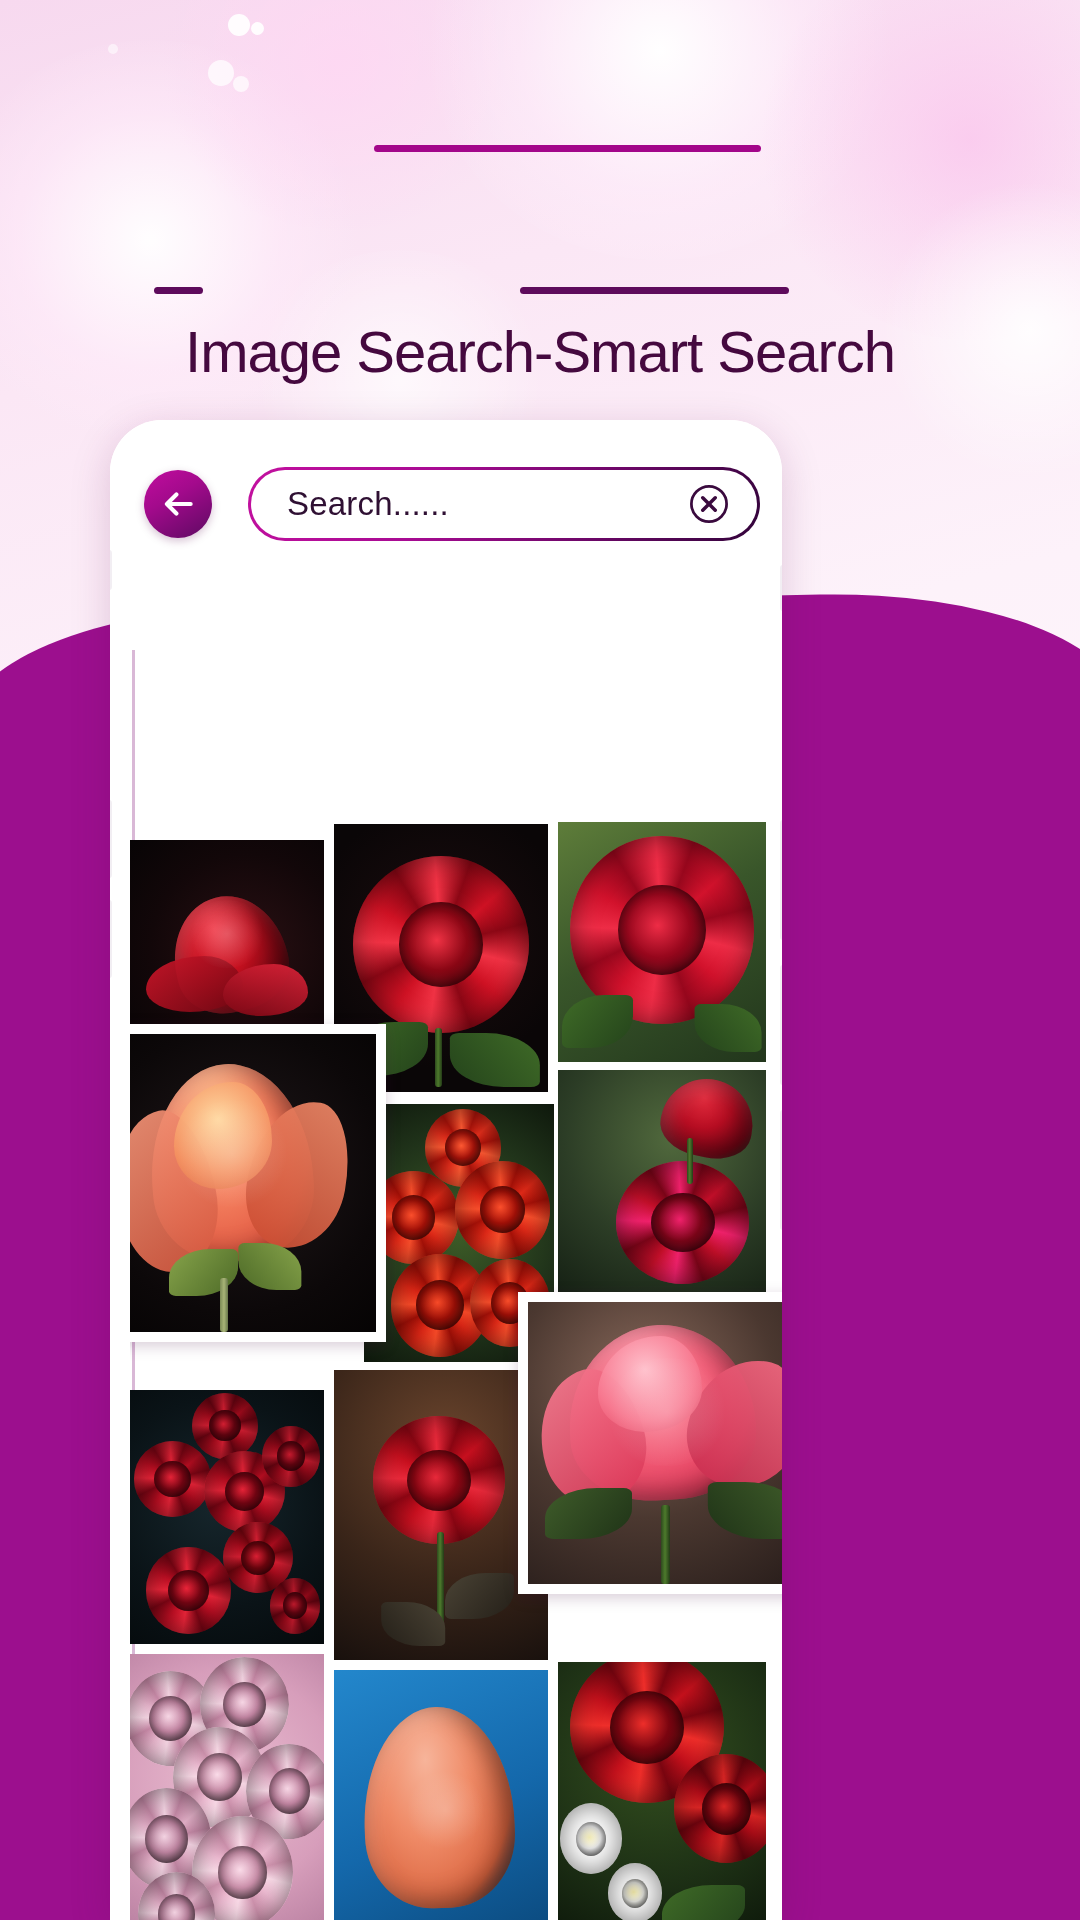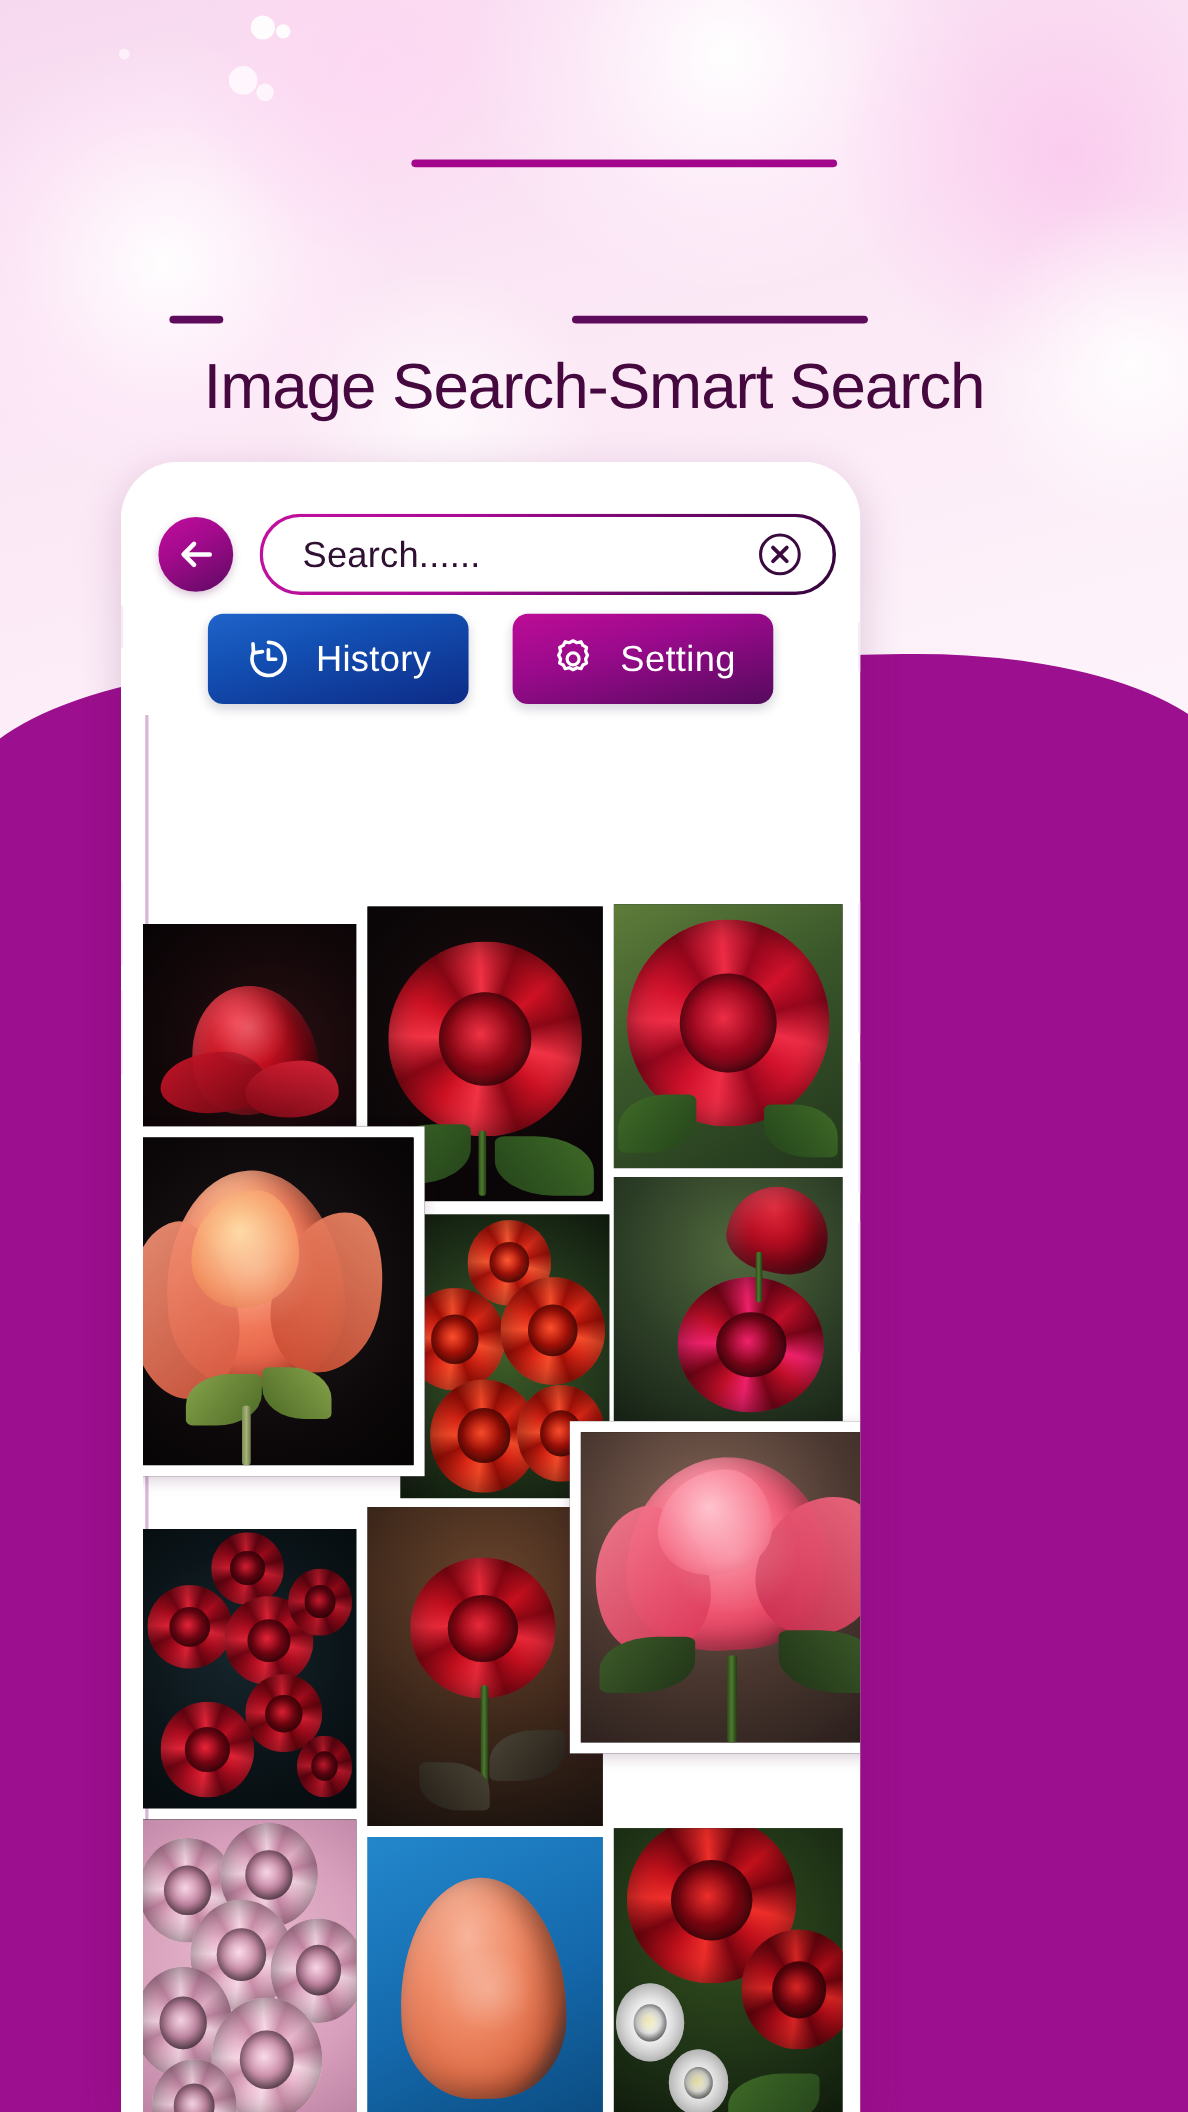--- a/index.html
+++ b/index.html
@@ -160,21 +160,21 @@
   .sb-r4 { right: -8px; top: 690px; width: 10px; height: 120px; }
 
   
   .search-row {
     position: absolute;
     left: 34px; top: 44px;
     right: 22px;
     height: 80px;
     display: flex;
     align-items: center;
-    gap: 24px;
+    gap: 36px;
   }
   .back-btn {
     width: 68px; height: 68px;
     flex: 0 0 68px;
     border-radius: 50%;
     background: linear-gradient(150deg, #c10d9e 0%, #a30a8c 40%, #5d0a62 100%);
     display: flex; align-items: center; justify-content: center;
     box-shadow: 0 3px 8px rgba(90,10,80,.25);
   }
   .back-btn svg { width: 38px; height: 38px; }
@@ -370,37 +370,20 @@
         </div>
         <div class="search-field">
           <span class="search-placeholder">Search......</span>
           <svg class="clear-icon" viewBox="0 0 24 24">
             <circle cx="12" cy="12" r="9.6" fill="none" stroke="#3a0a3e" stroke-width="1.5"></circle>
             <path d="M8.6 8.6 L15.4 15.4 M15.4 8.6 L8.6 15.4" fill="none" stroke="#3a0a3e" stroke-width="1.9" stroke-linecap="round"></path>
           </svg>
         </div>
       </div>
 
-      <div class="action-row">
-        <div class="act-btn act-history">
-          <svg viewBox="0 0 24 24">
-            <path d="M12 3.4 A8.6 8.6 0 1 1 4.2 8.6" fill="none" stroke="#fff" stroke-width="1.9" stroke-linecap="round"></path>
-            <path d="M4.0 4.2 L4.3 8.9 L8.9 8.2" fill="none" stroke="#fff" stroke-width="1.9" stroke-linecap="round" stroke-linejoin="round"></path>
-            <path d="M12 7.3 V12.2 H15.8" fill="none" stroke="#fff" stroke-width="1.9" stroke-linecap="round" stroke-linejoin="round"></path>
-          </svg>
-          <span>History</span>
-        </div>
-        <div class="act-btn act-setting">
-          <svg viewBox="0 0 24 24">
-            <path d="M12 2.6 l2.0 1.0 2.1 -0.5 1.0 1.9 1.9 1.0 -0.5 2.1 1.0 2.0 -1.0 2.0 0.5 2.1 -1.9 1.0 -1.0 1.9 -2.1 -0.5 -2.0 1.0 -2.0 -1.0 -2.1 0.5 -1.0 -1.9 -1.9 -1.0 0.5 -2.1 -1.0 -2.0 1.0 -2.0 -0.5 -2.1 1.9 -1.0 1.0 -1.9 2.1 0.5 z" fill="none" stroke="#fff" stroke-width="1.7" stroke-linejoin="round"></path>
-            <circle cx="12" cy="12" r="3.1" fill="none" stroke="#fff" stroke-width="1.7"></circle>
-          </svg>
-          <span>Setting</span>
-        </div>
-      </div>
 
       <div class="rail"></div>
 
       <div class="grid">
 
         <div class="cell bg-dark" style="left:0px; top:188px; width:194px; height:200px;">
           <div class="art">
             <div class="bud" style="left:22%; top:28%; width:58%; height:58%; --c1:#7a0612; --c2:#c4101f; --c3:#ef3342; transform:rotate(-14deg);"></div>
             <div class="petal" style="left:8%; top:58%; width:50%; height:28%; background:linear-gradient(140deg,#d2162a,#6d0611);"></div>
             <div class="petal" style="left:48%; top:62%; width:44%; height:26%; background:linear-gradient(200deg,#e0243a,#7d0714);"></div>

